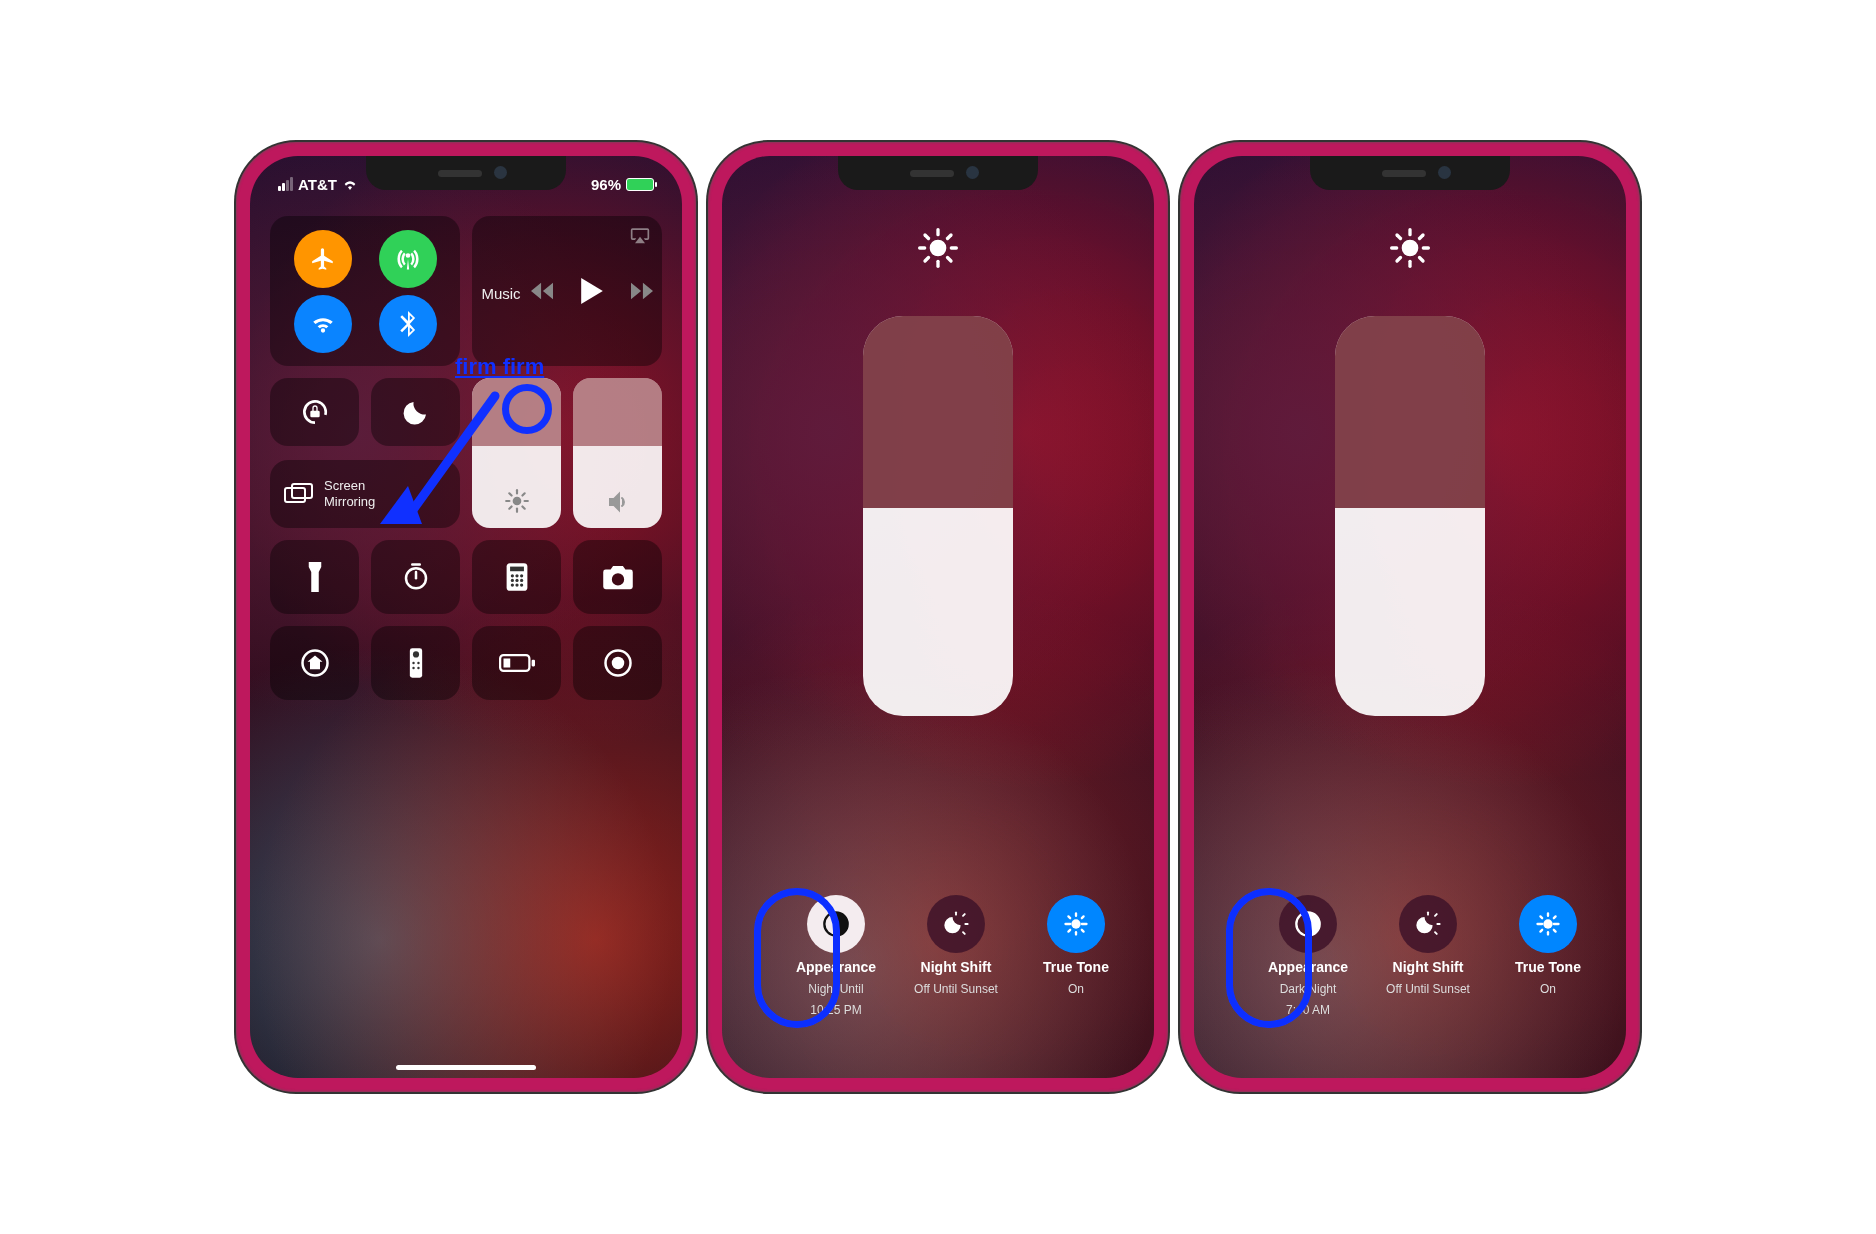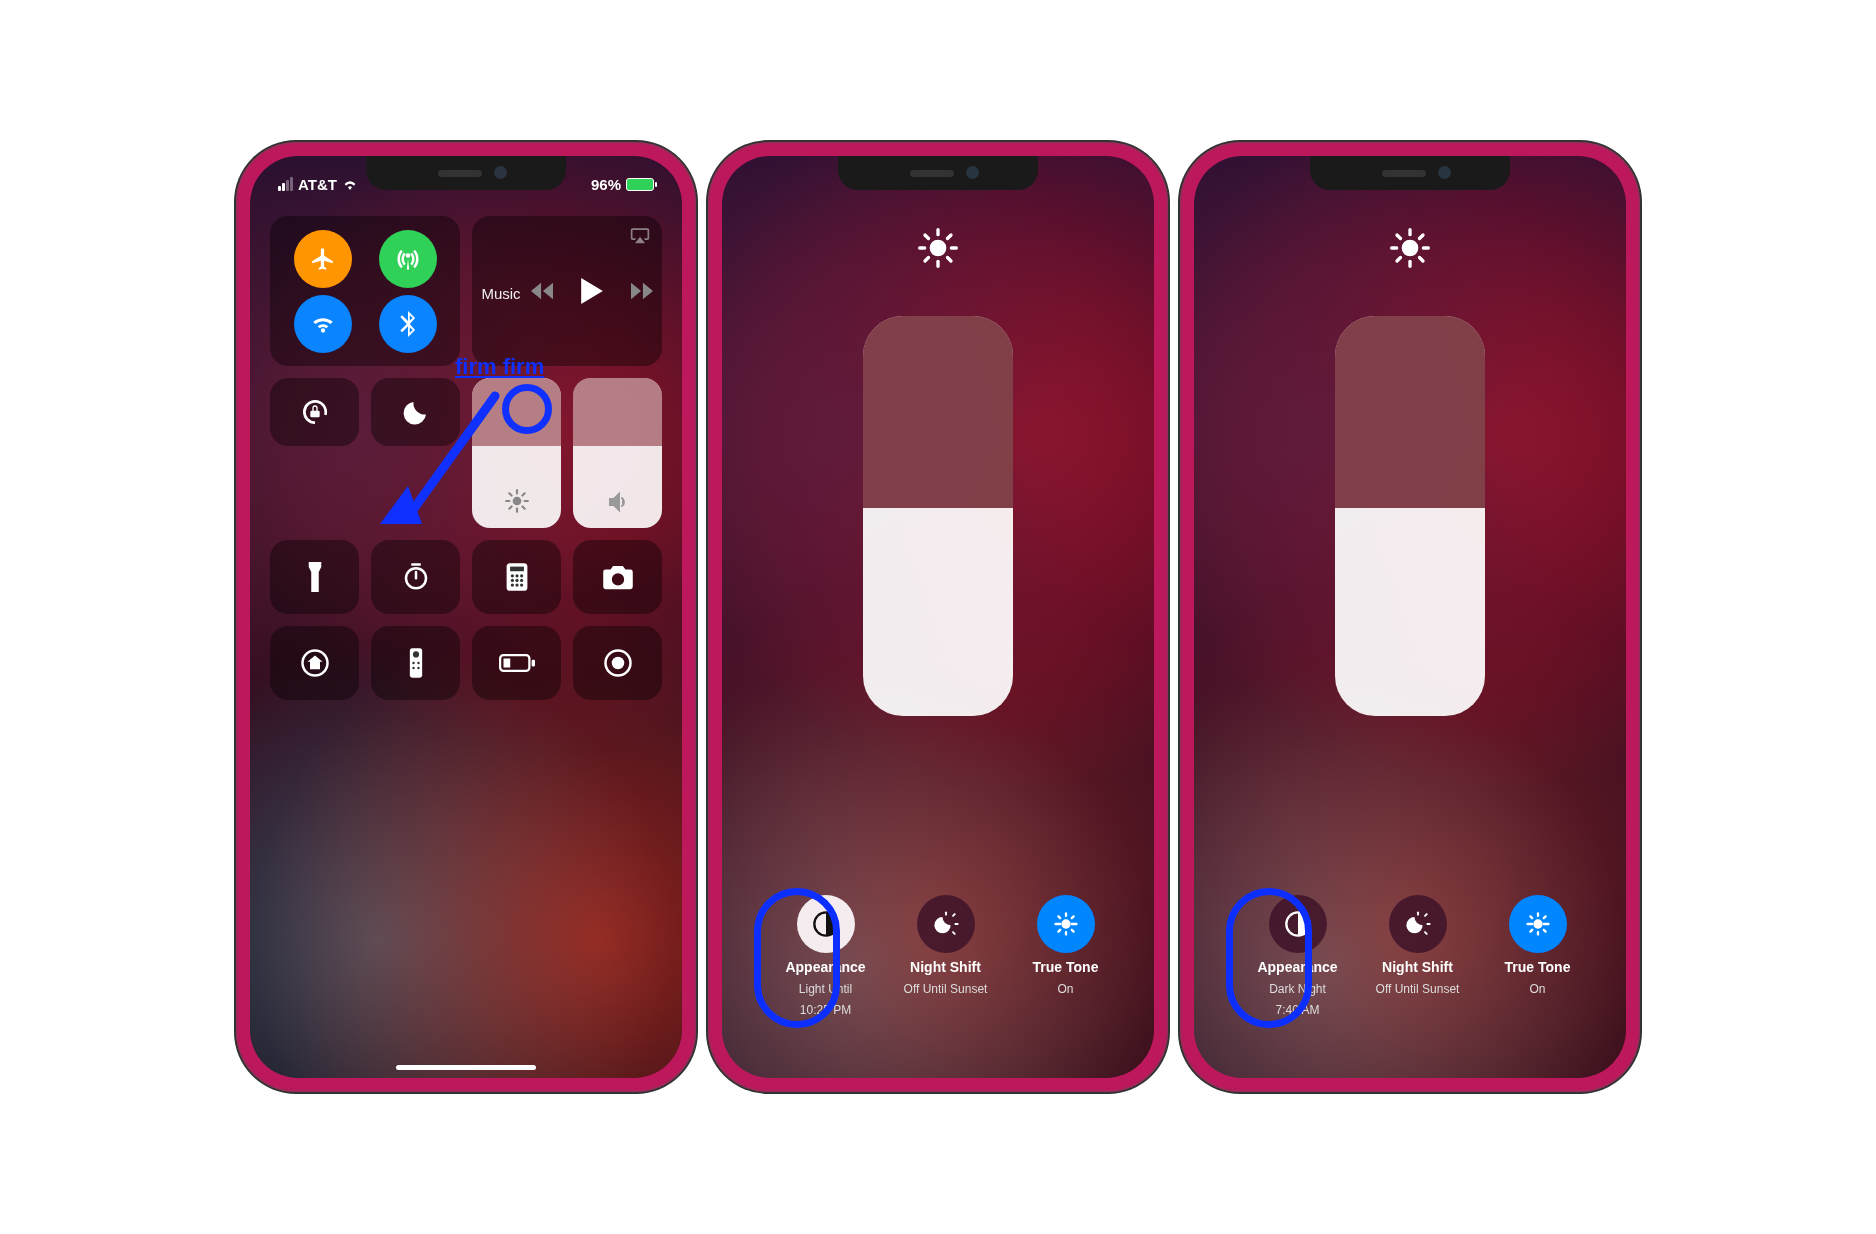--- a/index.html
+++ b/index.html
@@ -115,21 +115,21 @@
   .anno-circle{position:absolute;width:50px;height:50px;border:7px solid #1030ff;border-radius:50%;z-index:80;}
   .anno-arrow{position:absolute;z-index:79;}
   
   .big-sun{position:absolute;top:72px;left:50%;transform:translateX(-50%);color:#fff;z-index:30;}
   .big-slider{
     position:absolute;top:160px;left:50%;transform:translateX(-50%);
     width:150px;height:400px;border-radius:40px;overflow:hidden;
     background:rgba(255,255,255,0.92);
   }
   .big-slider .top{position:absolute;top:0;left:0;right:0;height:48%;background:rgba(90,15,25,.78);}
-  .db-row{position:absolute;bottom:60px;left:15px;right:0;display:flex;justify-content:center;padding:0 18px;}
+  .db-row{position:absolute;bottom:60px;left:15px;right:0;display:flex;justify-content:flex-end;padding:0 18px;}
   .db{display:flex;flex-direction:column;align-items:center;gap:6px;color:#fff;font-size:13px;text-align:center;line-height:1.25;width:120px;}
   .db .ic{width:58px;height:58px;border-radius:50%;display:flex;align-items:center;justify-content:center;}
   .db .ic.light{background:#f3ecef;color:#111;}
   .db .ic.dark{background:rgba(60,20,40,.85);color:#fff;}
   .db .ic.blue{background:#0a84ff;color:#fff;}
   .db .t{font-weight:600;font-size:14px;}
   .db .s{font-size:12px;color:#ddd;}
   .db-highlight{position:absolute;width:86px;height:140px;border:7px solid #1030ff;border-radius:44px;z-index:80;}
   svg { display:block; }
 </style>
@@ -207,20 +207,27 @@
             <path fill="#fff" d="M12 3a9 9 0 0 1 8.7 11.5l-1.9-.6A7 7 0 1 0 12 19v2a9 9 0 0 1 0-18zm-2 8V9a2 2 0 1 1 4 0v2h.5a1 1 0 0 1 1 1v3a1 1 0 0 1-1 1h-5a1 1 0 0 1-1-1v-3a1 1 0 0 1 1-1zm1 0h2V9a1 1 0 1 0-2 0z"></path>
           </svg>
       </div>
 
       <div class="tile dnd">
         <svg width="30" height="30" viewBox="0 0 24 24">
             <path fill="#fff" d="M20 14A9 9 0 0 1 10 4a9 9 0 1 0 10 10z"></path>
           </svg>
       </div>
 
+      <div class="tile mirror">
+        <svg width="30" height="24" viewBox="0 0 30 22">
+            <rect x="1" y="5" width="20" height="14" rx="2" fill="none" stroke="#fff" stroke-width="2"></rect>
+            <rect x="8" y="1" width="20" height="14" rx="2" fill="none" stroke="#fff" stroke-width="2"></rect>
+          </svg>
+        <span style="max-width:70px">Screen Mirroring</span>
+      </div>
 
       <div class="tile brightness">
         <div class="fill"></div>
         <svg width="26" height="26" viewBox="0 0 24 24" style="align-self:center">
             <circle cx="12" cy="12" r="4" fill="#888"></circle>
             <g stroke="#888" stroke-width="2" stroke-linecap="round">
               <line x1="12" y1="2" x2="12" y2="5"></line>
               <line x1="12" y1="19" x2="12" y2="22"></line>
               <line x1="2" y1="12" x2="5" y2="12"></line>
               <line x1="19" y1="12" x2="22" y2="12"></line>
@@ -338,21 +345,21 @@
 
     <div class="db-row">
       <div class="db">
         <div class="ic light">
           <svg width="28" height="28" viewBox="0 0 24 24">
               <circle cx="12" cy="12" r="10" fill="none" stroke="#111" stroke-width="2"></circle>
               <path d="M12 2a10 10 0 0 1 0 20z" fill="#111"></path>
             </svg>
         </div>
         <div class="t">Appearance</div>
-        <div class="s">Light Until</div>
+        <div class="s">Night Until</div>
         <div class="s">10:25 PM</div>
       </div>
       <div class="db">
         <div class="ic dark">
           <svg width="28" height="28" viewBox="0 0 24 24">
               <g stroke="#fff" stroke-width="1.6" stroke-linecap="round">
                 <line x1="12" y1="2" x2="12" y2="4"></line>
                 <line x1="20" y1="12" x2="22" y2="12"></line>
                 <line x1="18" y1="5" x2="19.5" y2="3.5"></line>
                 <line x1="18" y1="19" x2="19.5" y2="20.5"></line>

